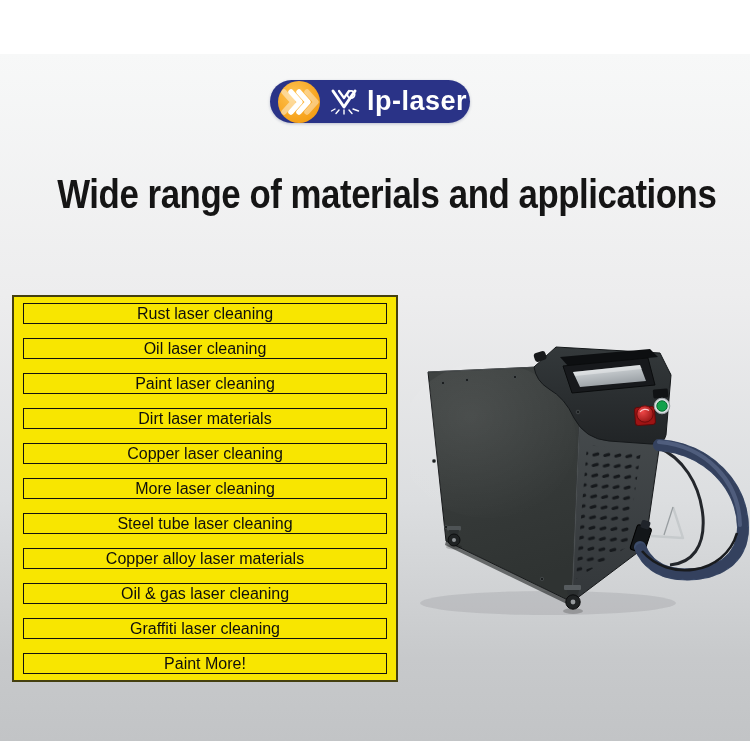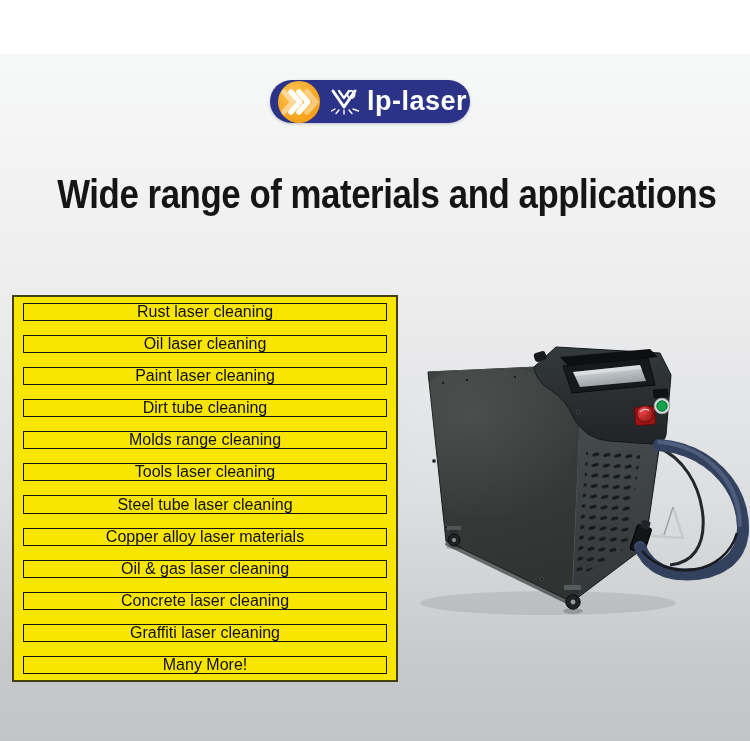--- a/index.html
+++ b/index.html
@@ -98,54 +98,51 @@
       <div class="app-row">
         <span>Oil laser cleaning</span>
       </div>
 
       <div class="app-row">
         <span>Paint laser cleaning</span>
       </div>
 
 
       <div class="app-row">
-        <span>Dirt tube cleaning</span>
-      </div>
-
-      <div class="app-row">
-        <span>Molds range cleaning</span>
-      </div>
-
-      <div class="app-row">
-        <span>Tools laser cleaning</span>
+        <span>Dirt laser materials</span>
+      </div>
+
+      <div class="app-row">
+        <span>Copper laser cleaning</span>
+      </div>
+
+      <div class="app-row">
+        <span>More laser cleaning</span>
       </div>
 
       <div class="app-row">
         <span>Steel tube laser cleaning</span>
       </div>
 
       <div class="app-row">
         <span>Copper alloy laser materials</span>
       </div>
 
       <div class="app-row">
         <span>Oil &amp; gas laser cleaning</span>
       </div>
 
-      <div class="app-row">
-        <span>Concrete laser cleaning</span>
-      </div>
 
       <div class="app-row">
         <span>Graffiti laser cleaning</span>
       </div>
 
 
       <div class="app-row">
-        <span>Many More!</span>
+        <span>Paint More!</span>
       </div>
     </div>
 
   <svg class="machine" width="340" height="320" viewBox="0 0 340 320">
     <defs>
       <linearGradient id="gLeft" x1="0" y1="0" x2="0.3" y2="1">
         <stop offset="0" stop-color="#40投"></stop>
       </linearGradient>
       <linearGradient id="gLeft2" x1="0" y1="0" x2="0.2" y2="1">
         <stop offset="0" stop-color="#3f4342"></stop>

